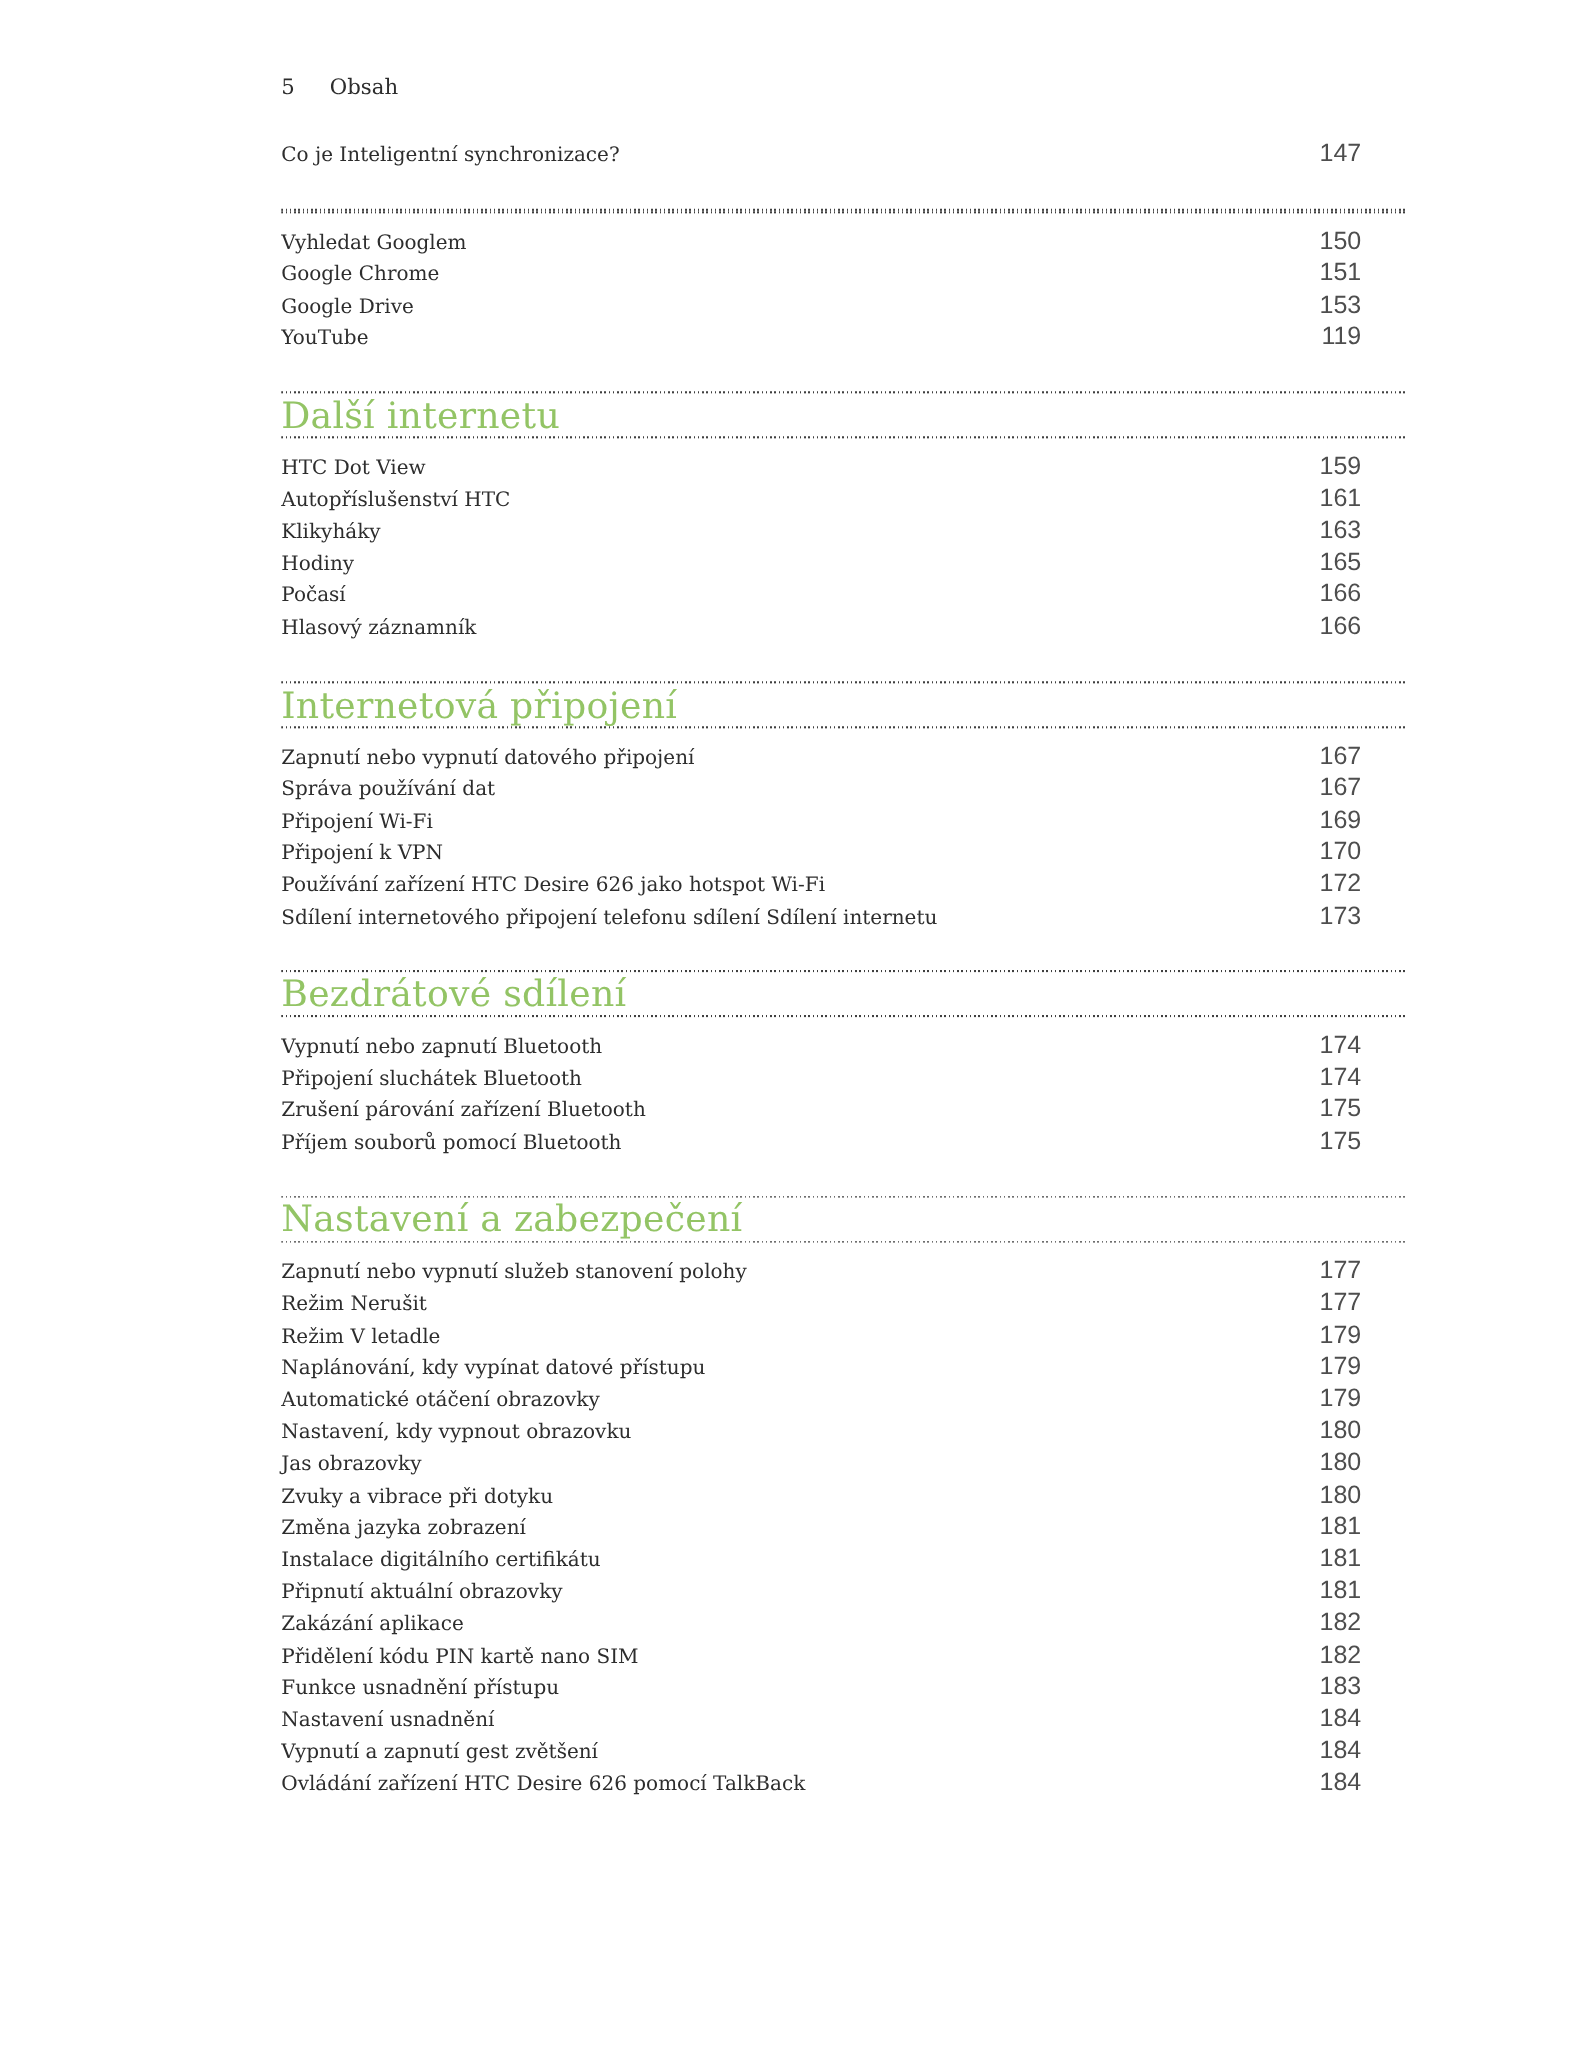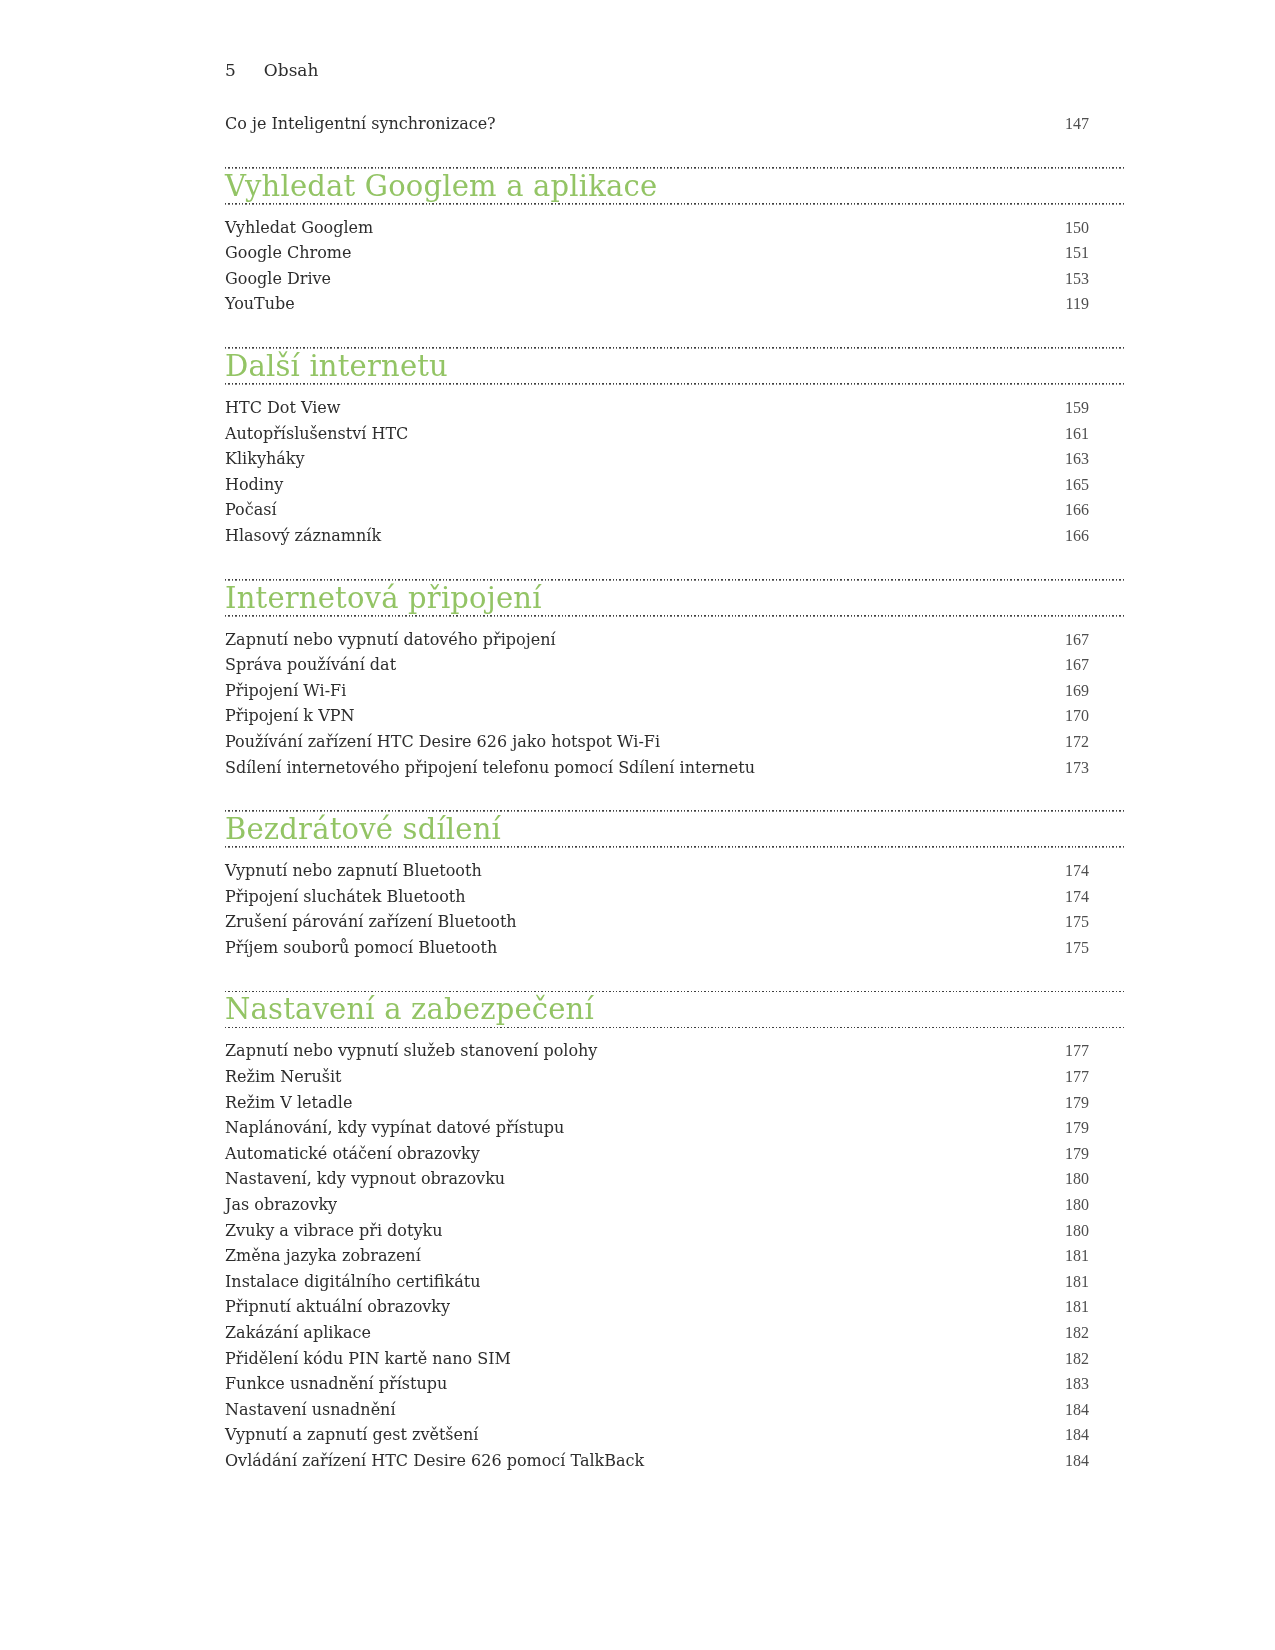--- a/index.html
+++ b/index.html
@@ -60,22 +60,22 @@
     align-items: flex-start;
     line-height: 25.6px;
     padding-right: 36px;
     cursor: pointer;
   }
   .entry-label {
     font-size: 16px;
     color: var(--text);
   }
   .entry-page {
-    font-family: Liberation Serif, serif;
-    font-size: 16px;
+    font-family: Liberation Sans, sans-serif;
+    font-size: 20px;
     color: var(--page-num);
     white-space: nowrap;
   }
   .leading-entries { margin: 0; }
 </style>
 </head>
 <body>
 
 <div class="page">
 
@@ -87,21 +87,20 @@
   <div class="leading-entries">
     <div class="entry">
       <span class="entry-label">Co je Inteligentní synchronizace?</span>
       <span class="entry-page">147</span>
     </div>
   </div>
 
   <div>
       <section class="section">
         <div class="rule"></div>
-        <h2 class="section-title">Vyhledat Googlem a aplikace</h2>
         <div class="rule"></div>
         <div class="entries">
           <div class="entry">
             <span class="entry-label">Vyhledat Googlem</span>
             <span class="entry-page">150</span>
           </div>
           <div class="entry">
             <span class="entry-label">Google Chrome</span>
             <span class="entry-page">151</span>
           </div>
@@ -165,21 +164,21 @@
           </div>
           <div class="entry">
             <span class="entry-label">Připojení k VPN</span>
             <span class="entry-page">170</span>
           </div>
           <div class="entry">
             <span class="entry-label">Používání zařízení HTC Desire 626 jako hotspot Wi-Fi</span>
             <span class="entry-page">172</span>
           </div>
           <div class="entry">
-            <span class="entry-label">Sdílení internetového připojení telefonu pomocí Sdílení internetu</span>
+            <span class="entry-label">Sdílení internetového připojení telefonu sdílení Sdílení internetu</span>
             <span class="entry-page">173</span>
           </div>
         </div>
       </section>
       <section class="section">
         <div class="rule"></div>
         <h2 class="section-title">Bezdrátové sdílení</h2>
         <div class="rule"></div>
         <div class="entries">
           <div class="entry">

